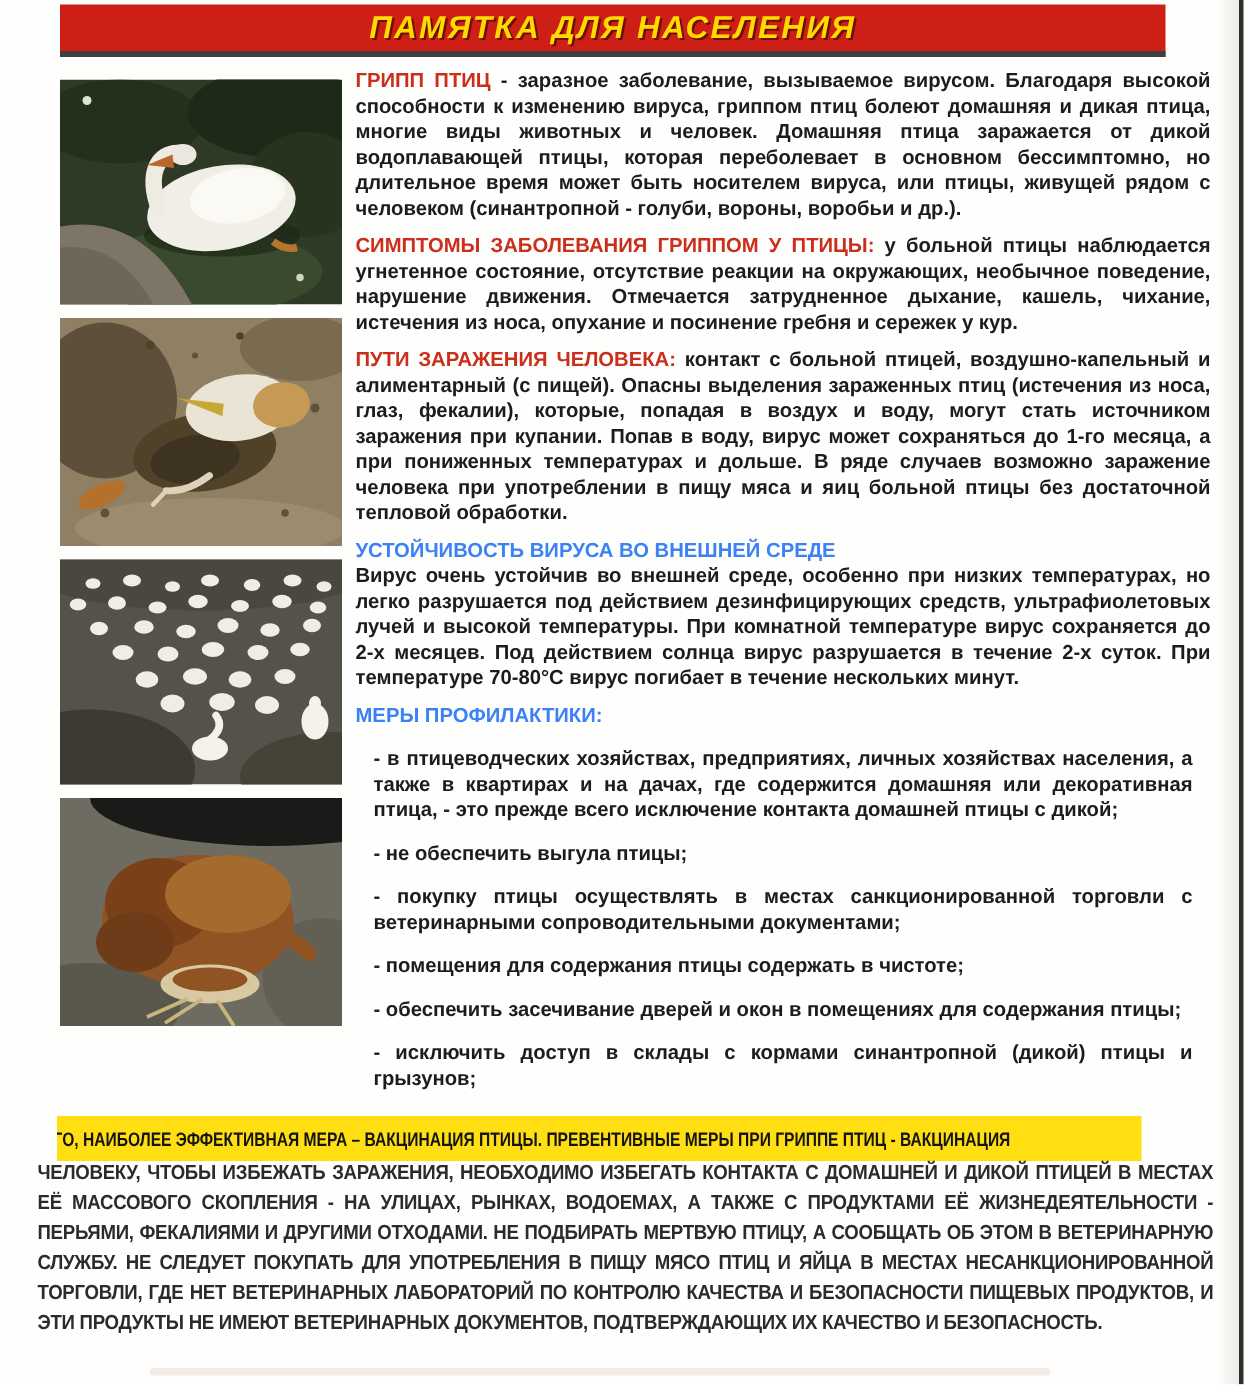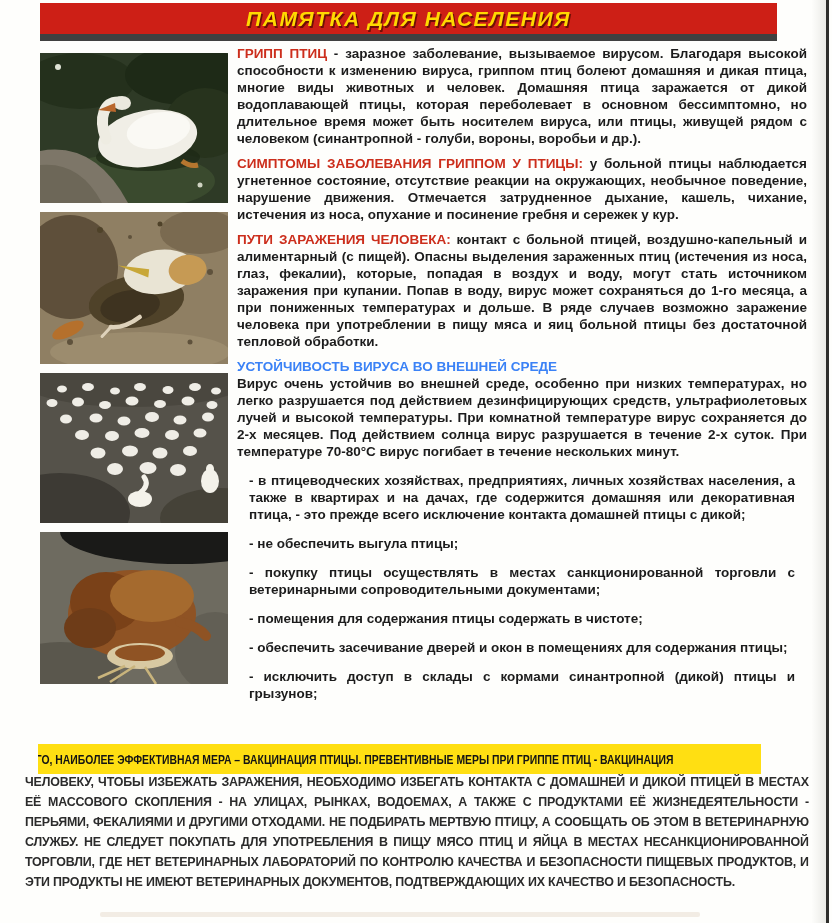--- a/index.html
+++ b/index.html
@@ -3,21 +3,21 @@
 <meta charset="utf-8">
 <style>
   html,body{margin:0;padding:0;background:#ffffff;}
   #page{
     position:relative;width:832px;height:923px;background:#fefefc;
     overflow:hidden;font-family:"Liberation Sans",sans-serif;color:#1c1c1c;
   }
   
   .header-banner{
     position:absolute;left:40px;top:3px;width:737px;height:31px;
-    background:#cd1f16;border-bottom:7px solid #404040;
+    background:#cd1f16;border-bottom:4px solid #404040;
     display:flex;align-items:center;justify-content:center;
   }
   .header-banner .title{
     color:#ffd900;font-weight:bold;font-style:italic;font-size:21px;
     letter-spacing:1.5px;text-shadow:1.5px 1.5px 0 #6e0f06;white-space:nowrap;
   }
   
   .photos{position:absolute;left:40px;top:53px;width:188px;}
   .photo{width:188px;margin:0 0 9px 0;padding:0;}
   .photo svg{display:block;}
@@ -190,20 +190,21 @@
     <p class="sec"><span class="h">СИМПТОМЫ ЗАБОЛЕВАНИЯ ГРИППОМ У ПТИЦЫ:</span><span> у больной птицы наблюдается угнетенное состояние, отсутствие  реакции на окружающих, необычное поведение, нарушение движения. Отмечается затрудненное дыхание, кашель, чихание, истечения из носа, опухание и посинение гребня и сережек у кур.</span></p>
 
     <p class="sec"><span class="h">ПУТИ ЗАРАЖЕНИЯ ЧЕЛОВЕКА:</span><span> контакт с больной птицей, воздушно-капельный и алиментарный (с пищей). Опасны выделения зараженных птиц (истечения из носа, глаз, фекалии), которые, попадая в воздух и воду, могут стать источником заражения при купании. Попав в воду, вирус может сохраняться до 1-го месяца, а при пониженных температурах и дольше. В ряде случаев возможно заражение человека при употреблении в пищу мяса и яиц больной птицы без достаточной тепловой обработки.</span></p>
 
     <div class="sec">
       <div class="hblock">УСТОЙЧИВОСТЬ ВИРУСА ВО ВНЕШНЕЙ СРЕДЕ</div>
       <div>Вирус очень устойчив во внешней среде, особенно при низких температурах, но легко разрушается под действием дезинфицирующих средств, ультрафиолетовых лучей и высокой температуры. При комнатной температуре вирус сохраняется до 2-х месяцев. Под действием солнца вирус разрушается в течение 2-х суток. При температуре 70-80°С вирус погибает в течение нескольких минут.</div>
     </div>
 
     <div class="sec">
+      <div class="hblock">МЕРЫ ПРОФИЛАКТИКИ:</div>
       <div class="bullet">- в птицеводческих хозяйствах, предприятиях, личных хозяйствах населения, а также в квартирах и на дачах, где содержится домашняя или декоративная птица, - это прежде всего исключение контакта домашней птицы с дикой;</div>
       <div class="bullet">- не обеспечить выгула птицы;</div>
       <div class="bullet">- покупку птицы осуществлять в местах санкционированной торговли с ветеринарными сопроводительными документами;</div>
       <div class="bullet">- помещения для содержания птицы содержать в чистоте;</div>
       <div class="bullet">- обеспечить засечивание дверей и окон в помещениях для содержания птицы;</div>
       <div class="bullet">- исключить доступ в склады с кормами синантропной (дикой) птицы и грызунов;</div>
     </div>
 
   </div>
 

